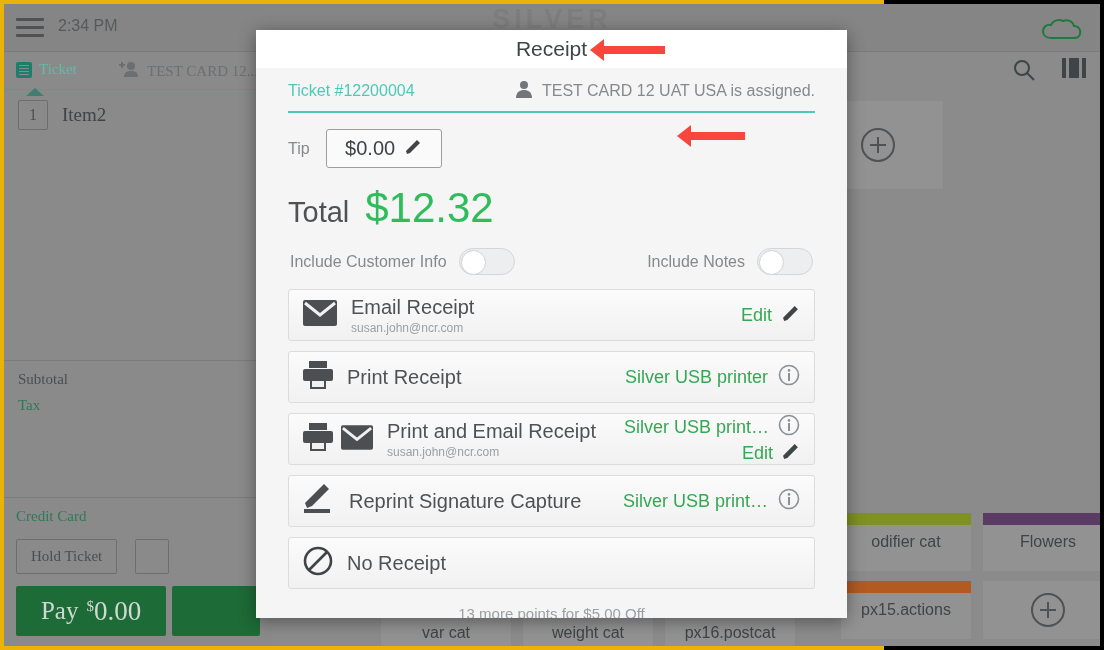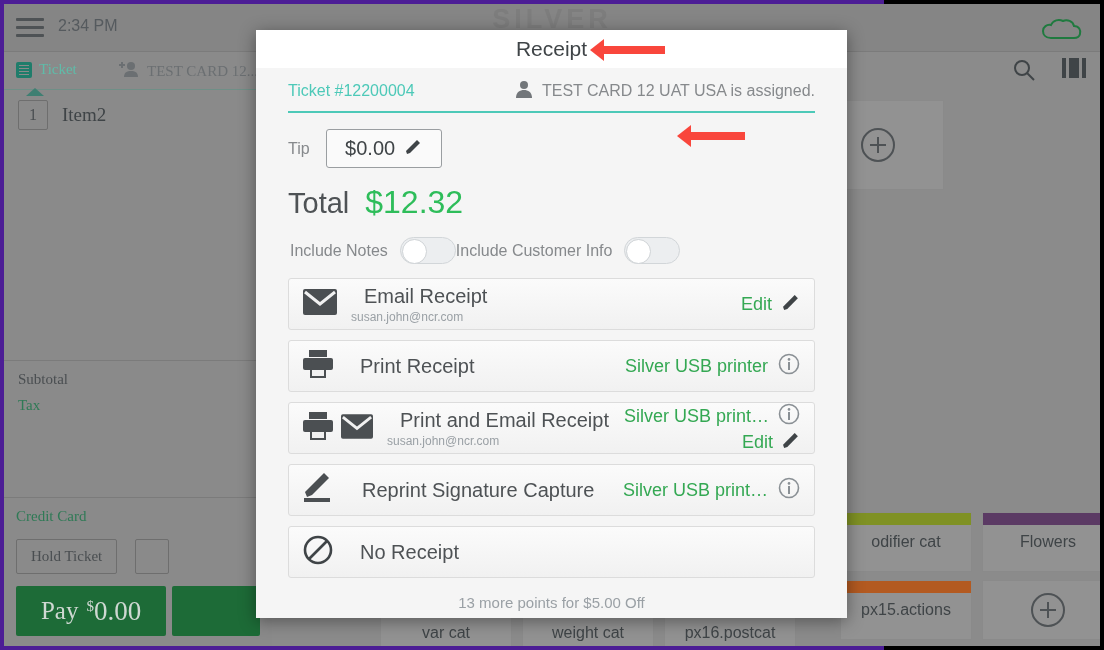--- a/index.html
+++ b/index.html
@@ -5,21 +5,21 @@
   * { box-sizing: border-box; margin: 0; padding: 0; }
   html, body {
     width: 1104px; height: 650px;
     font-family: "Liberation Sans", sans-serif;
     background: #000;
     overflow: hidden;
   }
   #screen {
     position: relative;
     width: 884px; height: 650px;
-    background: #4c1d95;
+    background: #eab308;
   }
 
   
   #bg {
     position: absolute; left: 4px; top: 4px;
     width: 1096px; height: 642px;
     background: #8b8b8b;
     overflow: hidden;
   }
   .bg-topbar {
@@ -169,21 +169,21 @@
     border: 1px solid #9a9ea1; border-radius: 3px; background: #fafafa;
     padding: 7px 16px; display: flex; align-items: center; gap: 10px;
     font-size: 20px; color: #3f4447; min-width: 116px; justify-content: center;
   }
 
   .total-row {
     display: flex; align-items: baseline; justify-content: flex-start;
     gap: 16px; margin-top: 16px;
   }
   .total-label { font-size: 29px; color: #4e5255; }
-  .total-value { font-size: 32px; color: #2ebd5a; }
+  .total-value { font-size: 42px; color: #2ebd5a; }
 
   .toggles {
     display: flex; align-items: center; margin-top: 16px; padding: 0 2px;
   }
   .toggle-group { display: flex; align-items: center; gap: 12px; }
   .tg-left  { margin-right: auto; }
   .toggle-label { font-size: 16px; color: #86898c; }
   .switch {
     width: 56px; height: 27px; border-radius: 14px;
     background: #eceef0; border: 1px solid #d2d6d9; position: relative;
@@ -197,21 +197,21 @@
   .opt-list { margin-top: 14px; display: flex; flex-direction: column; gap: 10px; }
   .opt {
     border: 1px solid #dcdcdc; border-radius: 3px;
     background: linear-gradient(to bottom, #fbfbfb, #f1f1f1);
     min-height: 52px; display: flex; align-items: center;
     padding: 0 14px; position: relative;
   }
   .opt-icons { display: flex; align-items: center; gap: 8px; margin-right: 14px; }
   .opt-main { flex: 1; display: flex; align-items: center; }
   .opt-textcol { display: flex; flex-direction: column; justify-content: center; }
-  .opt-title { font-size: 20px; color: #4e5255; line-height: 1.15; margin-left: 13px; }
+  .opt-title { font-size: 20px; color: #4e5255; line-height: 1.15; }
   .opt-sub { font-size: 12px; color: #9aa0a5; margin-top: 2px; }
   .opt-right { display: flex; align-items: center; gap: 10px; }
   .opt-green { font-size: 18px; color: #34a853; white-space: nowrap; }
   .edit-link { font-size: 18px; color: #34a853; }
   .opt-rightstack { display: flex; flex-direction: column; align-items: flex-end; gap: 2px; }
   .opt-rightstack .line { display: flex; align-items: center; gap: 9px; }
 
   .points-note {
     text-align: center; font-size: 15px; color: #9aa0a5; margin-top: 16px;
   }
@@ -376,26 +376,26 @@
           </span>
         </div>
       </div>
 
       <div class="total-row">
         <span class="total-label">Total</span>
         <span class="total-value">$12.32</span>
       </div>
 
       <div class="toggles">
+        <div class="toggle-group tg-left">
+          <span class="toggle-label">Include Customer Info</span>
+          <span class="switch"></span>
+        </div>
         <div class="toggle-group">
           <span class="toggle-label">Include Notes</span>
-          <span class="switch"></span>
-        </div>
-        <div class="toggle-group tg-left">
-          <span class="toggle-label">Include Customer Info</span>
           <span class="switch"></span>
         </div>
       </div>
 
       <div class="opt-list">
 
         <div class="opt">
           <div class="opt-icons">
             <span>
               <svg width="34" height="26" viewBox="0 0 34 26">

